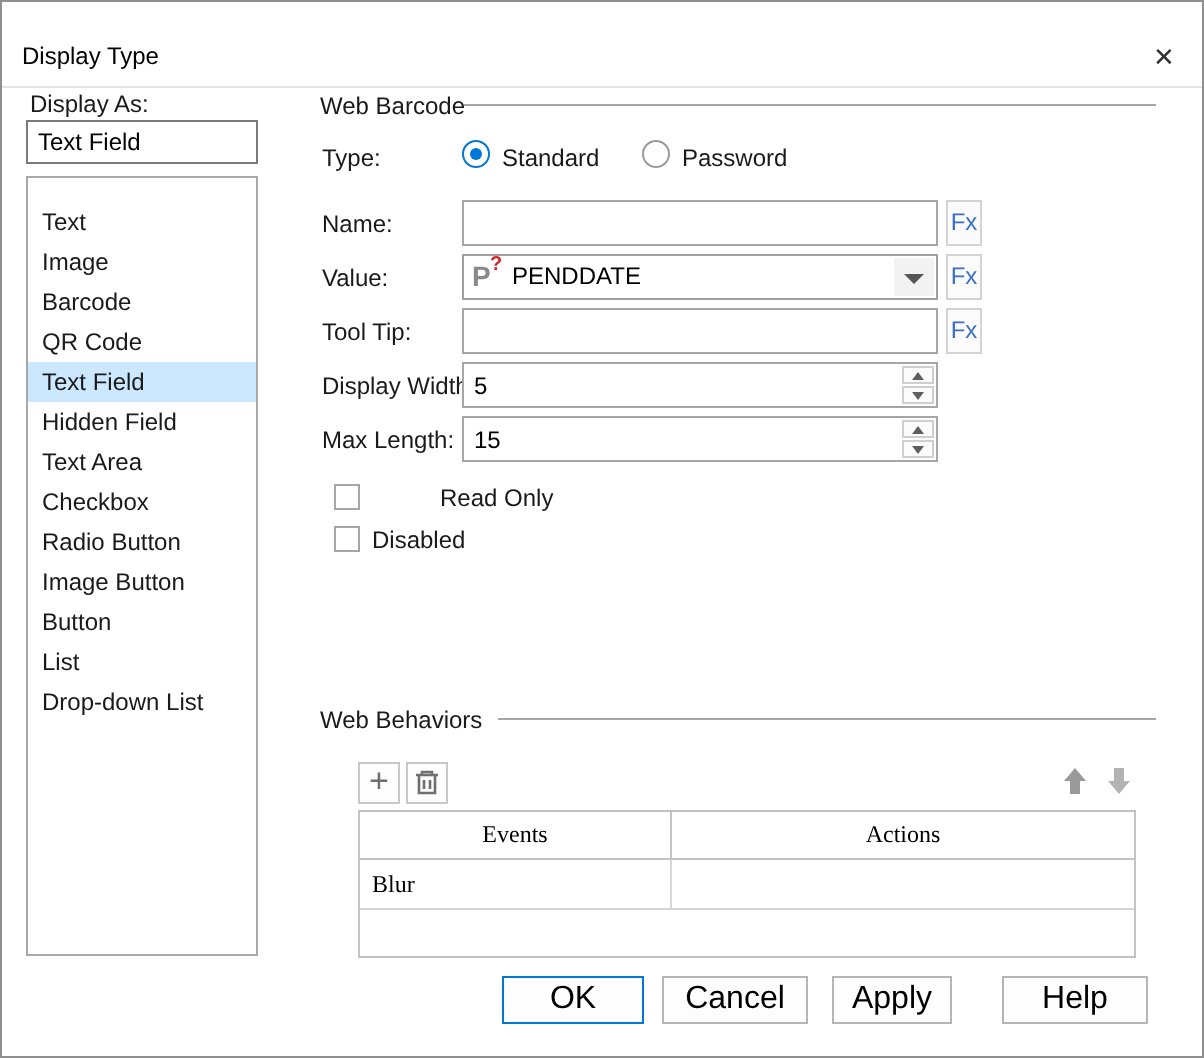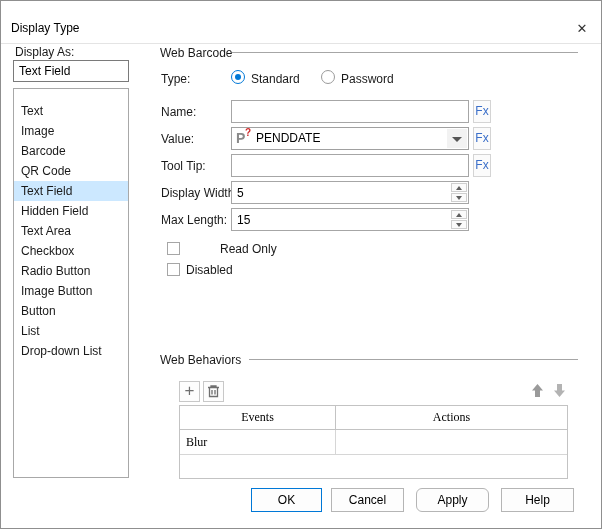--- a/index.html
+++ b/index.html
@@ -54,21 +54,21 @@
   .bt-header { display:flex; height:24px; border-bottom:1px solid #c3c3c3; }
   .bt-hcell { line-height:23px; text-align:center; color:#000; }
   .bt-hcell.events { width:156px; border-right:1px solid #c3c3c3; }
   .bt-hcell.actions { flex:1; }
   .bt-row { display:flex; height:25px; border-bottom:1px solid #d6d6d6; cursor:pointer; }
   .bt-cell { line-height:24px; padding-left:6px; color:#000; }
   .bt-cell.events { width:156px; border-right:1px solid #d6d6d6; }
   .bt-cell.actions { flex:1; }
   .bt-empty { height:23px; }
   
-  .btn { position:absolute; top:487px; height:24px; background:#fdfdfd; border:1px solid #b5b5b5; text-align:center; line-height:22px; font-size:12px; color:#000; cursor:pointer; }
+  .btn { position:absolute; top:487px; height:24px; background:#fdfdfd; border:1px solid #b5b5b5; text-align:center; line-height:22px; font-size:16px; color:#000; cursor:pointer; }
   .btn.default { border:1px solid #0078d7; }
 </style>
 </head>
 <body>
 
 <div id="dialog">
 
   <div class="titlebar">
     <div class="title">Display Type</div>
     <div class="close-btn">✕</div>
@@ -183,16 +183,16 @@
     </div>
     <div class="bt-row">
       <div class="bt-cell events">Blur</div>
       <div class="bt-cell actions"></div>
     </div>
     <div class="bt-empty"></div>
   </div>
 
   <div class="btn default" style="left:250px; width:71px;">OK</div>
   <div class="btn" style="left:330px; width:73px;">Cancel</div>
-  <div class="btn" style="left:415px; width:73px;border-radius:6px;">Apply</div>
+  <div class="btn" style="left:415px; width:60px;">Apply</div>
   <div class="btn" style="left:500px; width:73px;">Help</div>
 
 </div>
 
 </body></html>

